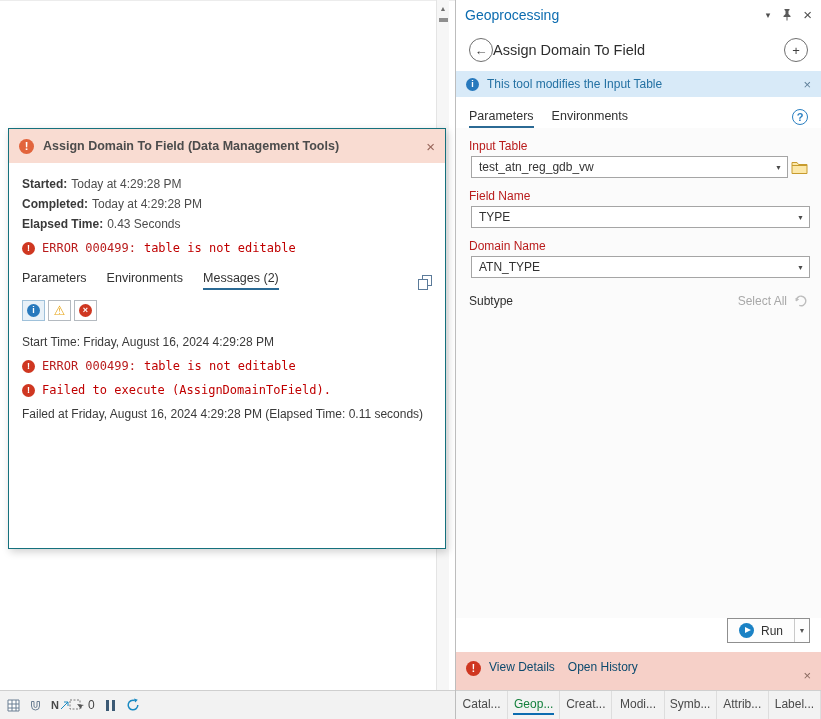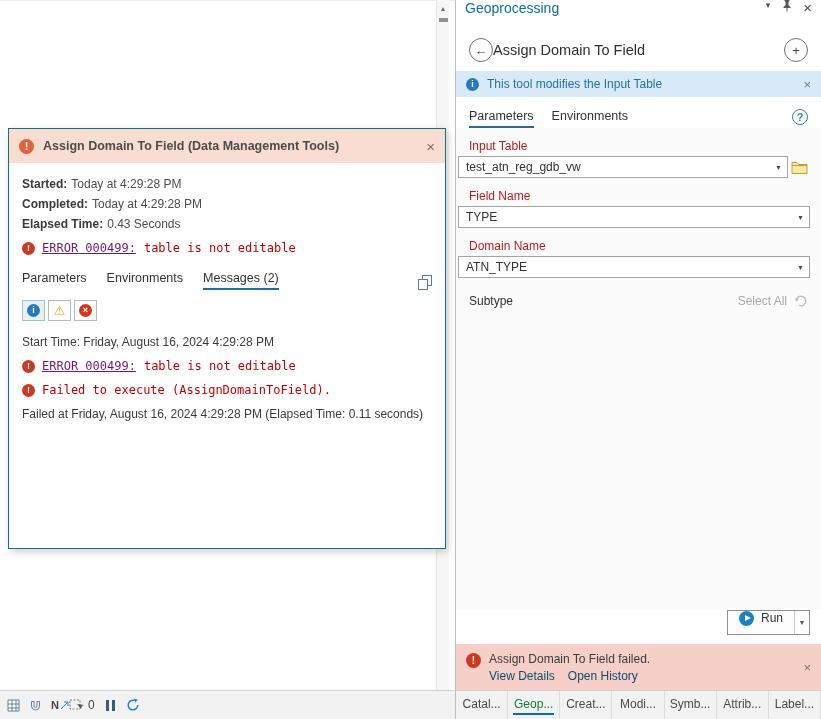--- a/index.html
+++ b/index.html
@@ -18,21 +18,21 @@
 .badge.orange{width:15px;height:15px;background:#e2643c;font-size:11px}
 .badge.red{width:13px;height:13px;background:#cf3721;font-size:9px}
 .badge.blue{width:13px;height:13px;background:#2779bd;font-size:9px}
 .dialog-title{flex:1;font-weight:bold;font-size:12.5px;color:#4c4c4c}
 .x-btn{color:#97655a;font-size:15px;line-height:1}
 .dialog-body{padding:14px 13px 0}
 .meta-row{margin-bottom:6px;color:#4c4c4c}
 .meta-row b{color:#3a3a3a;margin-right:4px}
 .msg-row{display:flex;align-items:center;gap:7px;margin:10px 0}
 .mono{font-family:"DejaVu Sans Mono","Liberation Mono",monospace;color:#c00000;font-size:12px}
-.mono .lnk{text-decoration:underline;color:#701a75}
+.mono .lnk{color:#b91c1c}
 .mono .rest{margin-left:8px}
 .dlg-tabs{display:flex;align-items:flex-end;gap:20px;margin:16px 0 10px}
 .tab{color:#323232;font-size:12.5px;padding-bottom:3px;border-bottom:2px solid transparent}
 .tab.active{border-bottom-color:#2b6a94}
 .copy-btn{margin-left:auto}
 .filter-row{display:flex;gap:3px;margin:0 0 14px}
 .filter-btn{width:23px;height:21px;border:1px solid #b4bac0;background:#fff;display:inline-flex;align-items:center;justify-content:center}
 .filter-btn.first{background:#e8f1f8;border-color:#9fc1da}
 .warn-glyph{color:#e7a413;font-size:13px;line-height:1}
 .plain-line{color:#3a3a3a;margin:10px 0}
@@ -42,44 +42,44 @@
 .sb-center{flex:1;display:flex;align-items:center;justify-content:center;gap:7px;color:#4a4a4a}
 .sb-right{display:flex;align-items:center;gap:11px;padding-right:14px;color:#444}
 .small-arrow{font-size:7px;color:#555}
 .pause{display:inline-flex;gap:3px}
 .pause i{display:block;width:3px;height:11px;background:#3c5a75}
 .north{font-size:11px;font-weight:bold;color:#474747;display:inline-flex;align-items:center;gap:1px}
 .sel-wrap{display:inline-flex;align-items:center;gap:4px}
 svg{display:block}
 
 .right-pane{position:absolute;left:455px;top:0;width:366px;height:719px;background:#fff;border-left:1px solid #bdbdbd;display:flex;flex-direction:column}
-.pane-header{height:29px;display:flex;gap:11px;padding:0 9px}
+.pane-header{height:29px;display:flex;align-items:center;gap:11px;padding:0 9px}
 .pane-title{flex:1;font-size:14px;color:#0c6cb0}
 .hdr-ic{color:#4f4f4f;font-size:9px}
 .tool-nav{height:42px;display:flex;align-items:center;padding:0 13px}
 .nav-circle{width:24px;height:24px;border:1px solid #6f6f6f;border-radius:50%;display:inline-flex;align-items:center;justify-content:center;color:#3f3f3f;font-size:13px;flex:none}
 .tool-title{flex:1;text-align:left;font-size:14.5px;color:#2e2e2e}
 .info-bar{min-height:26px;background:#d8eaf8;display:flex;align-items:center;gap:8px;padding:0 10px}
 .info-text{flex:1;color:#2471a3}
 .info-x{color:#5f7f99;font-size:13px}
 .gp-tabs{display:flex;align-items:flex-end;gap:18px;padding:9px 13px 0;height:31px}
 .help-circle{margin-left:auto;width:16px;height:16px;border:1px solid #2a7fc1;border-radius:50%;color:#2a7fc1;font-size:11px;font-weight:bold;display:inline-flex;align-items:center;justify-content:center;margin-bottom:3px}
 .gp-form{flex:1;background:#fbfbfb}
 .field-label{margin:11px 13px 3px;color:#b91c1c}
-.combo-row{display:flex;align-items:center;gap:0;margin:0 11px 0 2px}
+.combo-row{display:flex;align-items:center;gap:0;margin:0 11px 0 15px}
 .combo{flex:1;height:22px;background:#fff;border:1px solid #a5a5a5;display:flex;align-items:center;padding:0 5px 0 7px}
 .combo .val{flex:1;white-space:nowrap;overflow:hidden}
 .combo .arrow{font-size:7px;color:#4a4a4a;margin-left:5px}
 .folder-btn{width:22px;height:20px;display:inline-flex;align-items:center;justify-content:center}
 .subtype-row{display:flex;align-items:center;gap:7px;margin:16px 13px 16px}
 .subtype-label{flex:1;color:#2e2e2e}
 .dim{color:#a8a8a8}
 .run-row{display:flex;justify-content:flex-end;padding:0 11px 9px}
 .run-btn{display:flex;align-items:stretch;border:1px solid #8f8f8f;background:#fdfdfd;height:25px}
-.run-main{display:inline-flex;gap:7px;padding:0 11px}
+.run-main{display:inline-flex;align-items:center;gap:7px;padding:0 11px}
 .play{width:15px;height:15px;border-radius:50%;background:#1b82c5;position:relative}
 .play:after{content:"";position:absolute;left:6px;top:4px;border-left:6px solid #fff;border-top:3.5px solid transparent;border-bottom:3.5px solid transparent}
 .run-split{width:15px;border-left:1px solid #c9c9c9;display:inline-flex;align-items:center;justify-content:center}
 .notify{background:#f6d0c8;display:flex;gap:8px;padding:8px 10px 7px;align-items:flex-start}
 .notify-body{flex:1}
 .notify-title{color:#3a3a3a;margin-bottom:3px}
 .notify-links{display:flex;gap:13px}
 .notify-link{color:#0c4a6e}
 .notify-x{color:#8a6a60;font-size:13px;margin-top:8px}
 .bottom-tabs{height:29px;background:#f2f2f2;border-top:1px solid #cfcfcf;display:flex}
@@ -301,21 +301,20 @@
             <span class="small-arrow">▼</span>
           </span>
       </div>
     </div>
 
     <div class="notify">
       <span class="badge red" style="width:15px;height:15px;font-size:10px;margin-top:1px">
           <span>!</span>
         </span>
       <div class="notify-body">
-        <div class="notify-title">Assign Domain To Field failed.</div>
         <div class="notify-links">
           <span class="notify-link">View Details</span>
           <span class="notify-link">Open History</span>
         </div>
       </div>
       <span class="notify-x">×</span>
     </div>
 
     <div class="bottom-tabs">
       <span class="btab">

